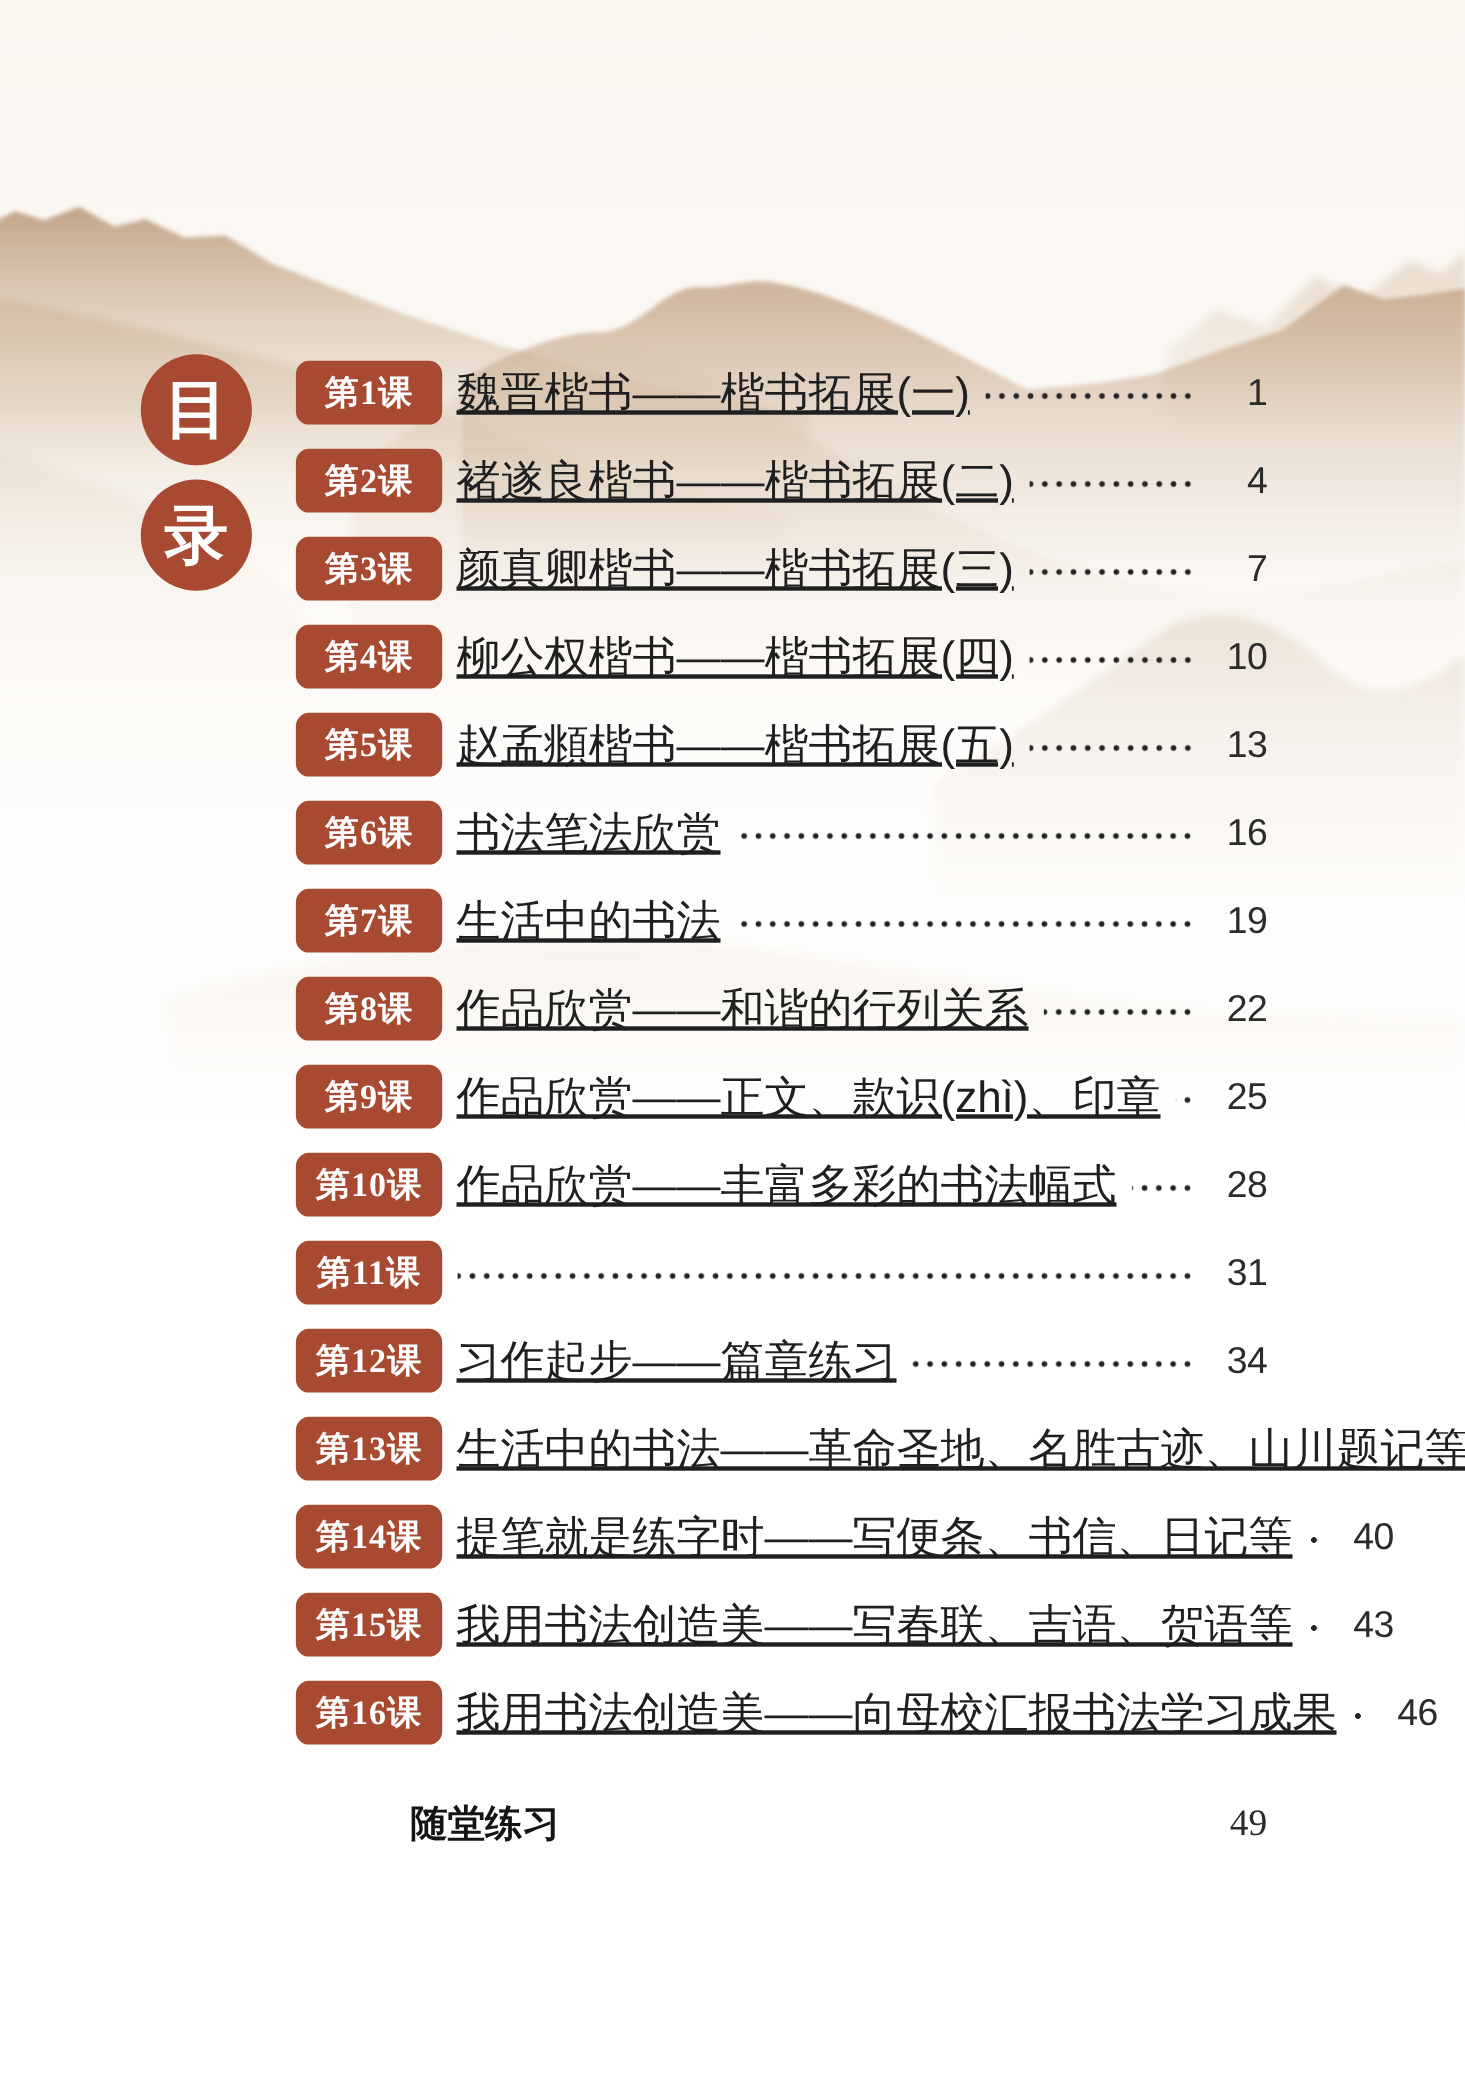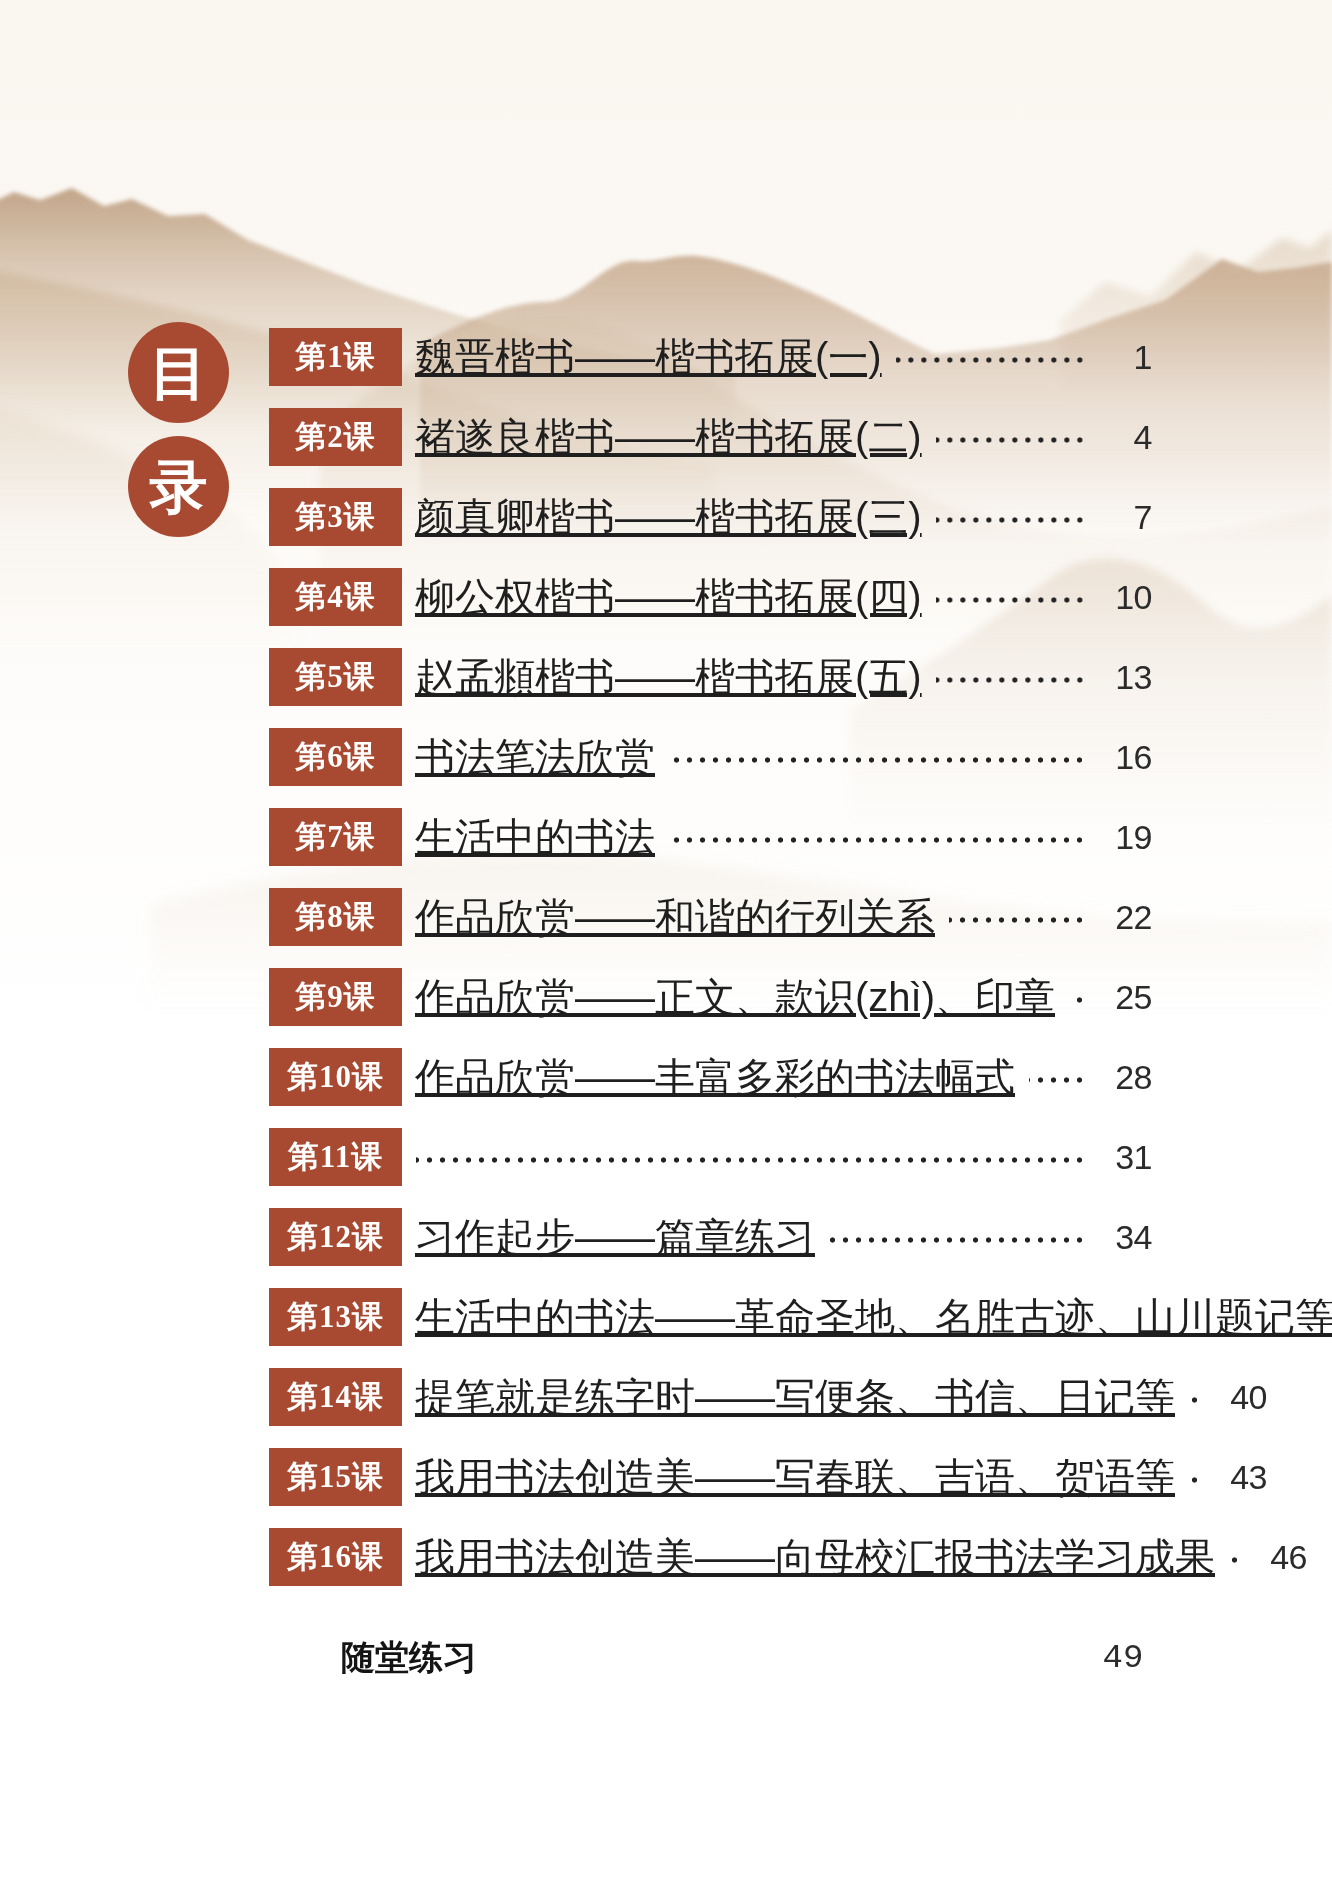--- a/index.html
+++ b/index.html
@@ -26,21 +26,21 @@
 
   
   .toc-list{position:absolute;left:269px;top:317px;width:883px;}
   .row{display:flex;align-items:center;height:80px;}
   .badge{
     flex:0 0 133px;width:133px;height:58px;
     background:var(--accent,#a84a31);
     color:#ffffff;
     display:flex;align-items:center;justify-content:center;
     font-family:"Liberation Serif","DejaVu Serif",serif;
-    font-weight:700;font-size:31px;letter-spacing:1px;
+    font-weight:700;font-size:31px;letter-spacing:1px;border-radius:12px;
   }
   .title{
     margin-left:13px;
     font-size:40px;color:#1f1f1f;font-weight:500;
     white-space:nowrap;letter-spacing:0;text-decoration:underline;
   }
   .leader{
     flex:1 1 auto;min-width:12px;height:8px;
     margin:6px 8px 0 14px;
     background-image:radial-gradient(circle,#242424 2.3px,rgba(0,0,0,0) 2.9px);
@@ -52,25 +52,25 @@
     flex:0 0 58px;text-align:right;
     font-family:"Liberation Sans","DejaVu Sans",sans-serif;
     font-size:34px;color:#2b2b2b;letter-spacing:-0.5px;
   }
 
   
   .footer-row{
     position:absolute;left:269px;top:1630px;width:883px;height:56px;
     display:flex;align-items:center;
   }
-  .footer-label{margin-left:72px;font-size:34px;font-weight:700;color:#141414;}
+  .footer-label{margin-left:104px;font-size:34px;font-weight:700;color:#141414;}
   .footer-spacer{flex:1 1 auto;}
   .footer-page{
-    flex:0 0 58px;text-align:center;
-    font-family:Liberation Mono, monospace;
+    flex:0 0 58px;text-align:right;
+    font-family:Liberation Serif, serif;
     font-size:34px;color:#2b2b2b;
   }
 </style>
 </head>
 <body>
 
 <div class="page">
 
   <svg class="bg" viewBox="0 0 1332 1885" aria-hidden="true">
     <defs>

